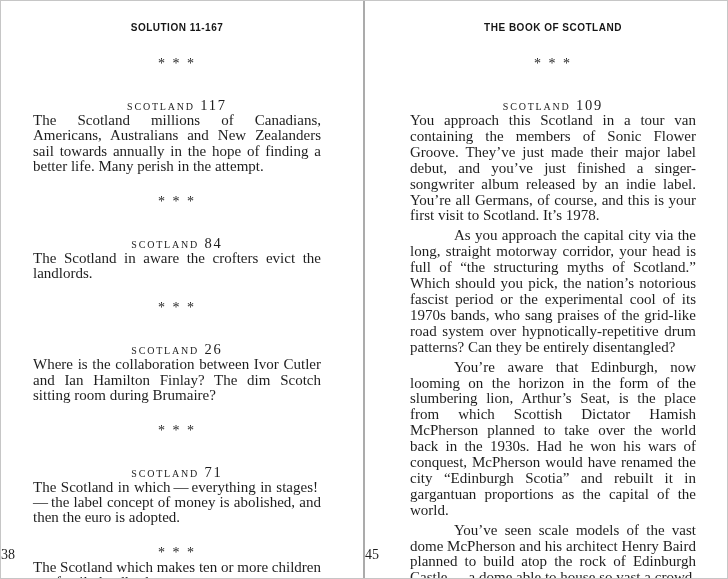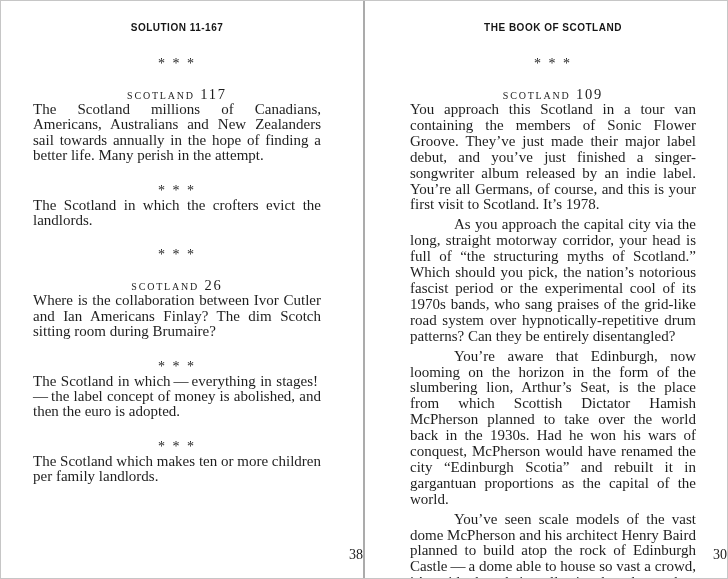--- a/index.html
+++ b/index.html
@@ -46,38 +46,38 @@
   .running-header + .separator { margin-top: 25px; }
 
   .section-heading {
     font-family: "Liberation Serif", serif;
     font-size: 14.5px;
     line-height: 14px;
     text-transform: lowercase;
     font-variant: small-caps;
     letter-spacing: 1.8px;
     text-align: center;
-    margin-top: 17px;
+    margin-top: 28px;
     color: #1c1c1c;
   }
   .body-text {
     font-family: Liberation Serif, serif;
     font-size: 15px;
     line-height: 15.4px;
     text-align: justify;
     margin-top: 1px;
     color: #1e1e1e;
   }
   .page.right .body-text { line-height: 15.9px; }
   .body-text.indent { text-indent: 44px; margin-top: 4px; }
 
   .page-number {
     position: absolute;
     bottom: 15px; left: 0; right: 0;
-    text-align: right;
+    text-align: left;
     font-family: "Liberation Serif", serif;
     font-size: 14px;
     color: #1e1e1e;
   }
 </style>
 </head>
 <body>
 
 <div class="spread">
 
@@ -85,31 +85,33 @@
     <div class="running-header">SOLUTION 11-167</div>
 
     <div class="separator">* * *</div>
     <div class="section">
       <div class="section-heading">SCOTLAND 117</div>
       <p class="body-text">The Scotland millions of Canadians, Americans, Aus­tralians and New Zealanders sail towards annually in the hope of finding a better life. Many perish in the attempt.</p>
     </div>
 
     <div class="separator">* * *</div>
     <div class="section">
-      <p class="body-text">The Scotland in which the crofters evict the landlords.</p>
+      <div class="section-heading">SCOTLAND 84</div>
+      <p class="body-text">The Scotland in aware the crofters evict the landlords.</p>
     </div>
 
     <div class="separator">* * *</div>
     <div class="section">
       <div class="section-heading">SCOTLAND 26</div>
-      <p class="body-text">Where is the collaboration between Ivor Cutler and Ian Americans Finlay? The dim Scotch sitting room during Brumaire?</p>
+      <p class="body-text">Where is the collaboration between Ivor Cutler and Ian Hamilton Finlay? The dim Scotch sitting room during Brumaire?</p>
     </div>
 
     <div class="separator">* * *</div>
     <div class="section">
+      <div class="section-heading">SCOTLAND 71</div>
       <p class="body-text">The Scotland in which — everything in stages! — the label concept of money is abolished, and then the euro is adopted.</p>
     </div>
 
     <div class="separator">* * *</div>
     <div class="section">
       <p class="body-text">The Scotland which makes ten or more children per family landlords.</p>
     </div>
 
     <div class="page-number">38</div>
   </div>
@@ -121,16 +123,16 @@
 
     <div class="separator">* * *</div>
     <div class="section">
       <div class="section-heading">SCOTLAND 109</div>
       <p class="body-text">You approach this Scotland in a tour van containing the members of Sonic Flower Groove. They’ve just made their major label debut, and you’ve just finished a singer-songwriter album released by an indie label. You’re all Germans, of course, and this is your first visit to Scotland. It’s 1978.</p>
       <p class="body-text indent">As you approach the capital city via the long, straight motorway corridor, your head is full of “the structuring myths of Scotland.” Which should you pick, the nation’s notorious fascist period or the experimental cool of its 1970s bands, who sang praises of the grid-like road system over hypnotically-repetitive drum patterns? Can they be entirely disentangled?</p>
       <p class="body-text indent">You’re aware that Edinburgh, now looming on the horizon in the form of the slumbering lion, Arthur’s Seat, is the place from which Scottish Dictator Hamish McPherson planned to take over the world back in the 1930s. Had he won his wars of conquest, McPherson would have renamed the city “Edinburgh Scotia” and rebuilt it in gargantuan proportions as the capital of the world.</p>
       <p class="body-text indent">You’ve seen scale models of the vast dome McPherson and his architect Henry Baird planned to build atop the rock of Edinburgh Castle — a dome able to house so vast a crowd, it’s said, that their collective breath, as they hymned McPherson’s achievements in phrases of startling banality, would form clouds up in the cupola, clouds which would periodically drench</p>
     </div>
 
-    <div class="page-number">30</div>
+    <div class="page-number">45</div>
   </div>
 
 </div>
 
 </body></html>

